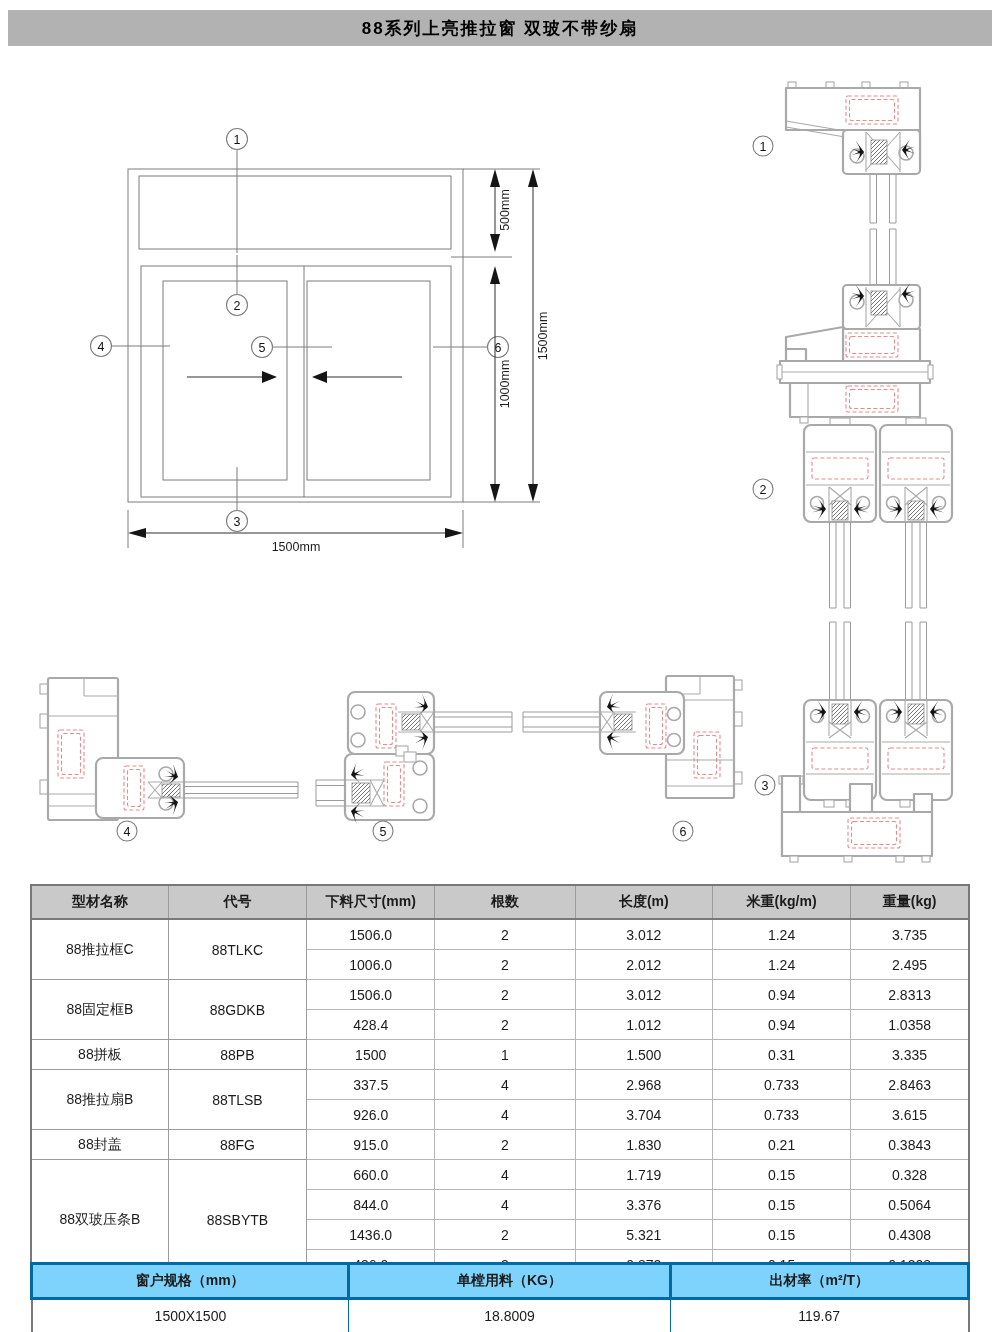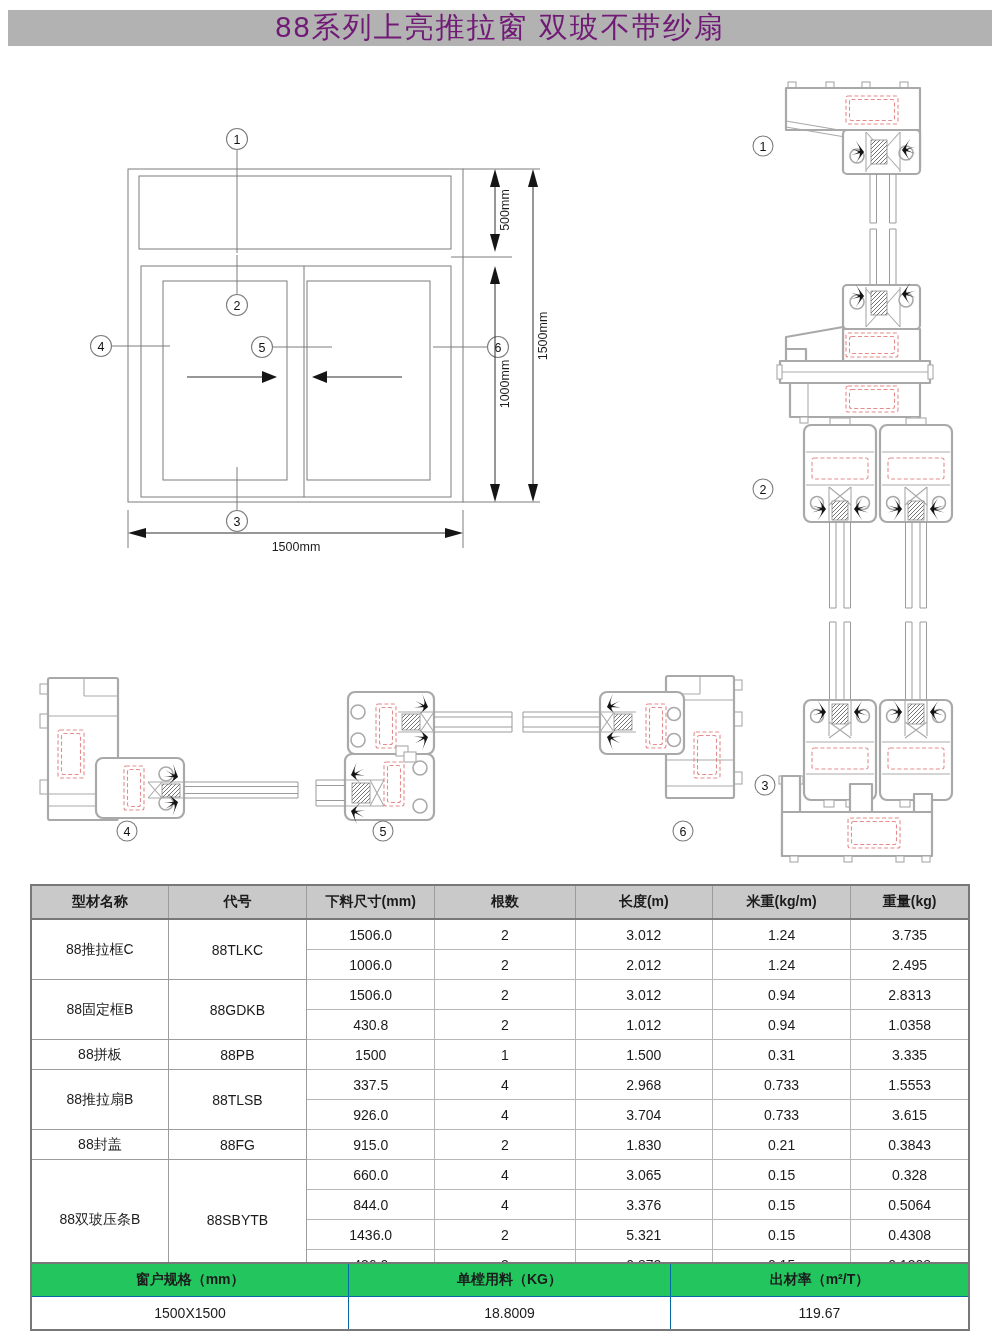--- a/index.html
+++ b/index.html
@@ -1,19 +1,19 @@
 <!DOCTYPE html>
 <html><head>
 <meta charset="utf-8">
 <style>
   html,body{margin:0;padding:0;background:#fff;}
   body{width:1000px;height:1332px;position:relative;font-family:"Liberation Sans",sans-serif;}
   .title-band{position:absolute;left:8px;top:10px;width:984px;height:36px;background:#b2b2b2;
     display:flex;align-items:center;justify-content:center;}
-  .title-band .t{font-size:29px;font-weight:400;color:#701a75;letter-spacing:2px;}
+  .title-band .t{font-size:17px;font-weight:700;color:#000000;letter-spacing:2px;}
   svg.drawing{position:absolute;left:0;top:56px;}
   
   .p2{fill:#fff;stroke:#a9a9a9;stroke-width:2.2;stroke-linejoin:round}
   .p1{fill:#fff;stroke:#a9a9a9;stroke-width:1.1}
   .ln{fill:none;stroke:#a9a9a9;stroke-width:1.1}
   .red{fill:none;stroke:#e58b8b;stroke-width:1.1;stroke-dasharray:4 2.4}
   .gln{fill:none;stroke:#9b9b9b;stroke-width:1}
   .el{fill:none;stroke:#7d7d7d;stroke-width:1}
   .dim{fill:none;stroke:#2e2e2e;stroke-width:1}
   .df{fill:#151515;stroke:none}
@@ -24,21 +24,21 @@
   text.mt{font:12.5px "Liberation Sans",sans-serif;fill:#111;text-anchor:middle}
   
   table{border-collapse:collapse;table-layout:fixed;width:940px;font-size:14px;color:#1b1b1b;
     text-align:center;font-family:"Liberation Sans",sans-serif;}
   .spec{position:absolute;left:30px;top:884px;border:2px solid #787878;}
   .spec th{background:#c9c9c9;border:1px solid #9c9c9c;border-bottom:2px solid #787878;height:30px;font-weight:700;}
   .spec td{border:1px solid #b6b6b6;height:27px;}
   .spec tr.g td{border-top-color:#9c9c9c;}
   .spec td.nm{border-color:#9c9c9c;margin-top:8px;}
   .sum{position:absolute;left:30px;top:1262px;border:2px solid #787878;}
-  .sum th{background:#22c55e;border:1px solid #0369a1;height:30px;font-weight:700;}
+  .sum th{background:#7dd3fc;border:3px solid #0369a1;height:30px;font-weight:700;}
   .sum td{border:1px solid #0369a1;height:30px;}
 </style>
 </head>
 <body>
 
 <div class="title-band">
   <span class="t">88系列上亮推拉窗 双玻不带纱扇</span>
 </div>
 
 <svg class="drawing" width="1000" height="826" viewBox="0 56 1000 826">
@@ -331,21 +331,21 @@
     <tr class="g">
       <td class="nm" rowspan="2">88固定框B</td>
       <td class="nm" rowspan="2">88GDKB</td>
       <td>1506.0</td>
       <td>2</td>
       <td>3.012</td>
       <td>0.94</td>
       <td>2.8313</td>
     </tr>
     <tr>
-      <td>430.8</td>
+      <td>428.4</td>
       <td>2</td>
       <td>1.012</td>
       <td>0.94</td>
       <td>1.0358</td>
     </tr>
     <tr class="g">
       <td class="nm">88拼板</td>
       <td class="nm">88PB</td>
       <td>1500</td>
       <td>1</td>
@@ -353,21 +353,21 @@
       <td>0.31</td>
       <td>3.335</td>
     </tr>
     <tr class="g">
       <td class="nm" rowspan="2">88推拉扇B</td>
       <td class="nm" rowspan="2">88TLSB</td>
       <td>337.5</td>
       <td>4</td>
       <td>2.968</td>
       <td>0.733</td>
-      <td>1.5553</td>
+      <td>2.8463</td>
     </tr>
     <tr>
       <td>926.0</td>
       <td>4</td>
       <td>3.704</td>
       <td>0.733</td>
       <td>3.615</td>
     </tr>
     <tr class="g">
       <td class="nm">88封盖</td>
@@ -376,21 +376,21 @@
       <td>2</td>
       <td>1.830</td>
       <td>0.21</td>
       <td>0.3843</td>
     </tr>
     <tr class="g">
       <td class="nm" rowspan="4">88双玻压条B</td>
       <td class="nm" rowspan="4">88SBYTB</td>
       <td>660.0</td>
       <td>4</td>
-      <td>3.065</td>
+      <td>1.719</td>
       <td>0.15</td>
       <td>0.328</td>
     </tr>
     <tr>
       <td>844.0</td>
       <td>4</td>
       <td>3.376</td>
       <td>0.15</td>
       <td>0.5064</td>
     </tr>

